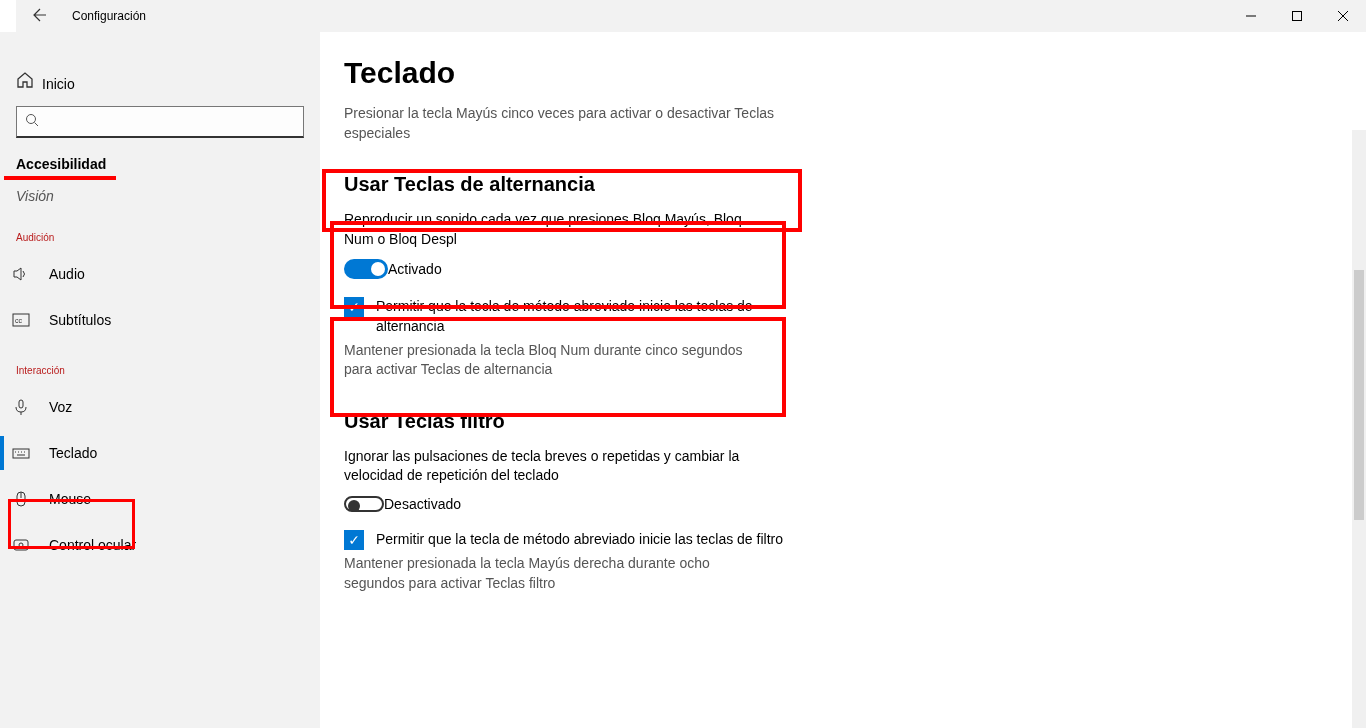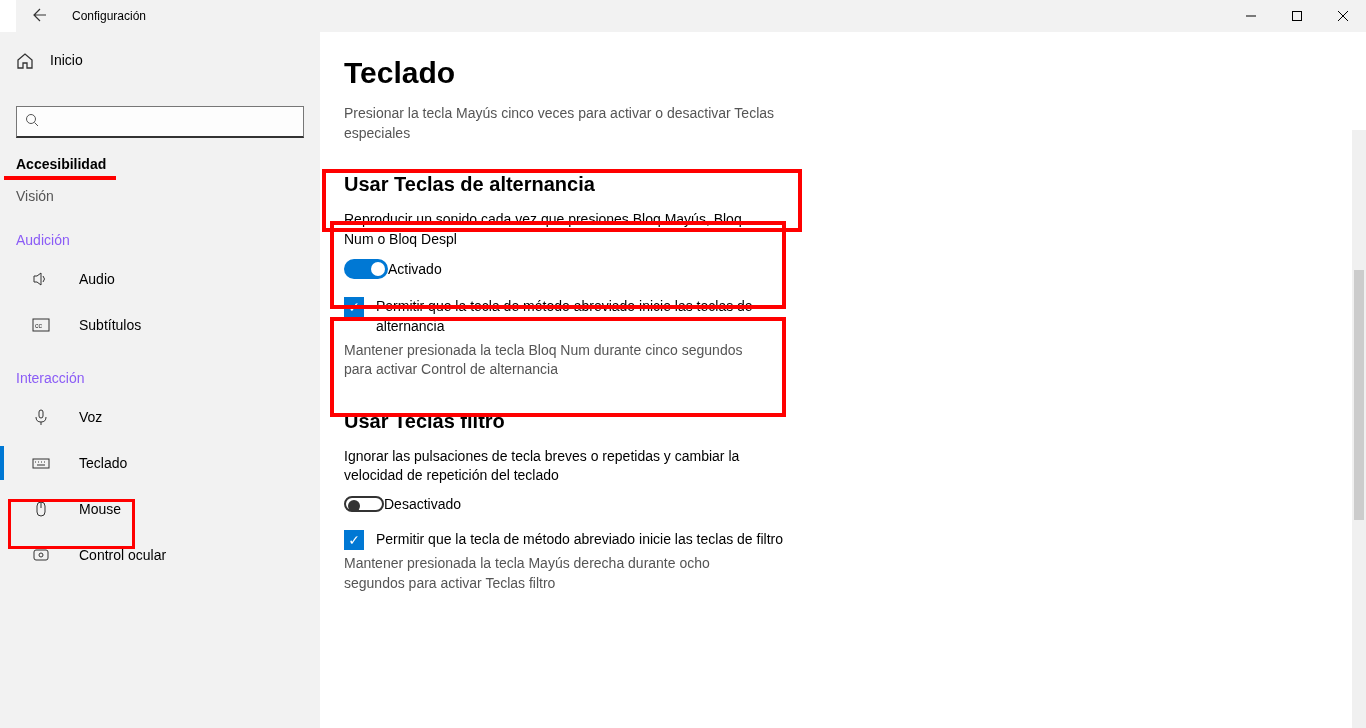--- a/index.html
+++ b/index.html
@@ -51,24 +51,24 @@
   .sidebar {
     position: absolute;
     left: 0; top: 32px;
     width: 320px;
     bottom: 0;
     background: #f2f2f2;
     padding-top: 20px;
   }
   .home-row {
     display: flex;
-    align-items: flex-start;
+    align-items: flex-end;
     height: 40px;
     padding-left: 16px;
-    gap: 16px;
+    gap: 8px;
     margin-bottom: 14px;
   }
   .home-row .icon { width: 18px; color: #333; }
   .home-row .label { font-size: 14px; }
   .search-box {
     margin: 0 16px 18px 16px;
     height: 32px;
     border: 1px solid #777;
     border-bottom: 2px solid #333;
     background: #fdfdfd;
@@ -91,32 +91,33 @@
     padding: 0 16px;
     margin-bottom: 6px;
     color: #000;
     position: relative;
     display: inline-block;
   }
   .vision-sub {
     font-size: 14px;
     color: #555;
     padding: 10px 16px 6px 16px;
+    font-style: italic;
   }
   .section-label {
-    font-size: 14px;
-    color: #8b5cf6;
+    font-size: 10px;
+    color: #b91c1c;
     padding: 22px 16px 8px 16px;
   }
   .nav-item {
     display: flex;
     align-items: center;
     height: 46px;
-    padding-left: 32px;
-    gap: 29px;
+    padding-left: 12px;
+    gap: 19px;
     position: relative;
     font-size: 14px;
   }
   .nav-item .icon {
     width: 18px;
     color: #333;
     display: inline-flex;
   }
   .nav-item.active::before {
     content: "";
@@ -421,21 +422,21 @@
     <div class="subheading">Usar Teclas de alternancia</div>
     <div class="opt-text">Reproducir un sonido cada vez que presiones Bloq Mayús, Bloq Num o Bloq Despl</div>
     <div class="toggle-row">
       <div class="toggle on"></div>
       <div class="toggle-label">Activado</div>
     </div>
     <div class="check-row">
       <div class="checkbox">✓</div>
       <div class="check-label">Permitir que la tecla de método abreviado inicie las teclas de alternancia</div>
     </div>
-    <div class="check-hint">Mantener presionada la tecla Bloq Num durante cinco segundos para activar Control de alternancia</div>
+    <div class="check-hint">Mantener presionada la tecla Bloq Num durante cinco segundos para activar Teclas de alternancia</div>
 
     <div class="subheading">Usar Teclas filtro</div>
     <div class="opt-text">Ignorar las pulsaciones de tecla breves o repetidas y cambiar la velocidad de repetición del teclado</div>
     <div class="toggle-row">
       <div class="toggle off"></div>
       <div class="toggle-label">Desactivado</div>
     </div>
     <div class="check-row">
       <div class="checkbox">✓</div>
       <div class="check-label">Permitir que la tecla de método abreviado inicie las teclas de filtro</div>

